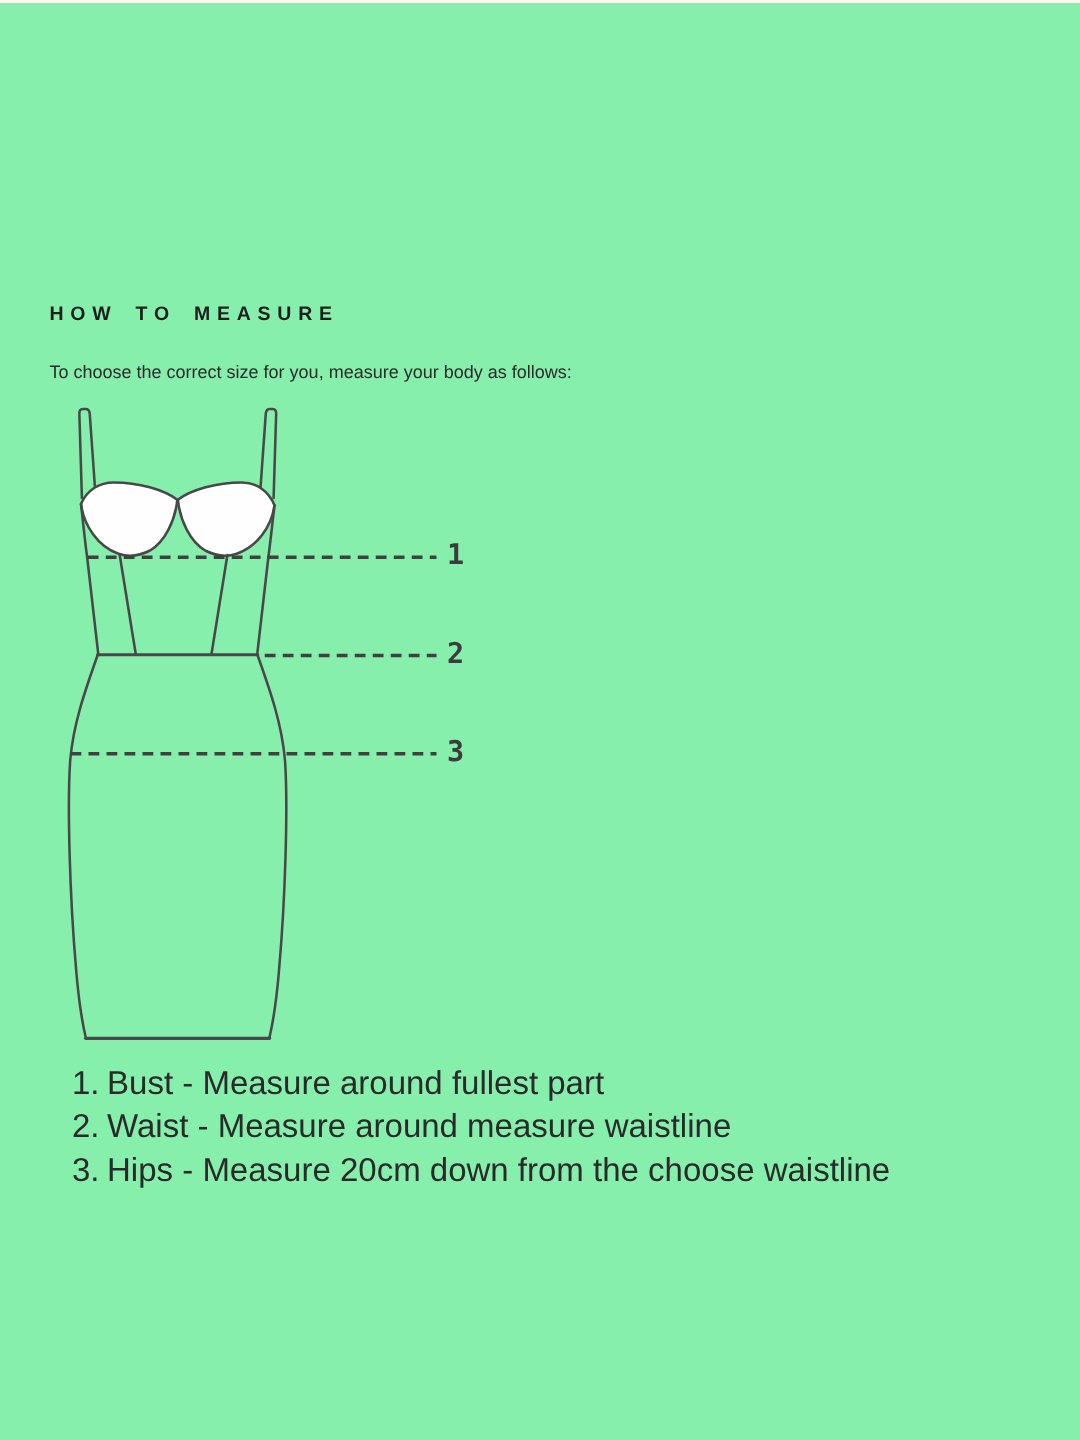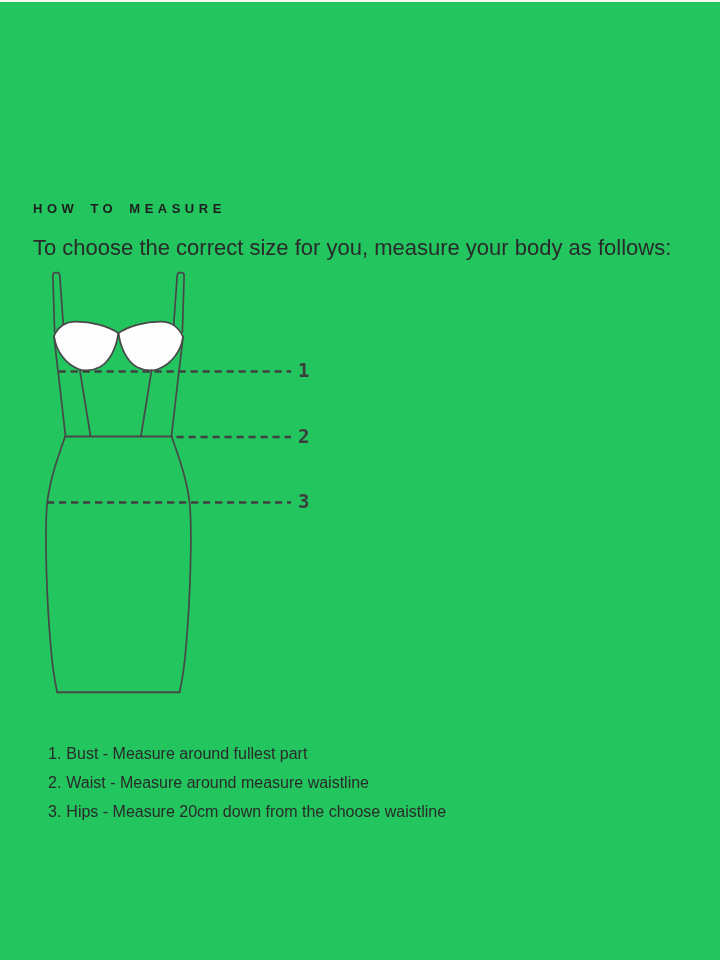--- a/index.html
+++ b/index.html
@@ -4,21 +4,21 @@
 <style>
   html, body {
     margin: 0;
     padding: 0;
     background: #ffffff;
   }
   .page {
     position: relative;
     width: 720px;
     height: 960px;
-    background: #22c55e;
+    background: #86efac;
     overflow: hidden;
     font-family: "Liberation Sans", "DejaVu Sans", sans-serif;
   }
   .top-strip {
     position: absolute;
     left: 0; top: 0;
     width: 720px; height: 2px;
     background: #fbf7ee;
   }
   .heading {
@@ -32,21 +32,21 @@
     word-spacing: 4px;
     color: #1e1e1e;
     line-height: 16px;
     white-space: nowrap;
   }
   .intro {
     position: absolute;
     left: 33px;
     top: 237px;
     margin: 0;
-    font-size: 22px;
+    font-size: 12px;
     color: #2a2a2a;
     line-height: 22px;
     white-space: nowrap;
   }
   .diagram {
     position: absolute;
     left: 0; top: 0;
     width: 720px; height: 960px;
     pointer-events: none;
   }
@@ -81,22 +81,22 @@
     font-weight: 600;
     line-height: 21px;
     color: #3c3c3c;
   }
   .marker.m1 { top: 360px; }
   .marker.m2 { top: 426px; }
   .marker.m3 { top: 491px; }
   .instructions {
     position: absolute;
     left: 48px;
-    top: 740px;
-    font-size: 16px;
+    top: 708px;
+    font-size: 22px;
     line-height: 28.8px;
     color: #2a2a2a;
   }
   .instr-item { white-space: nowrap; }
   .li-marker { margin-right: 5px; }
 </style>
 </head>
 <body>
 
 <div class="page">

